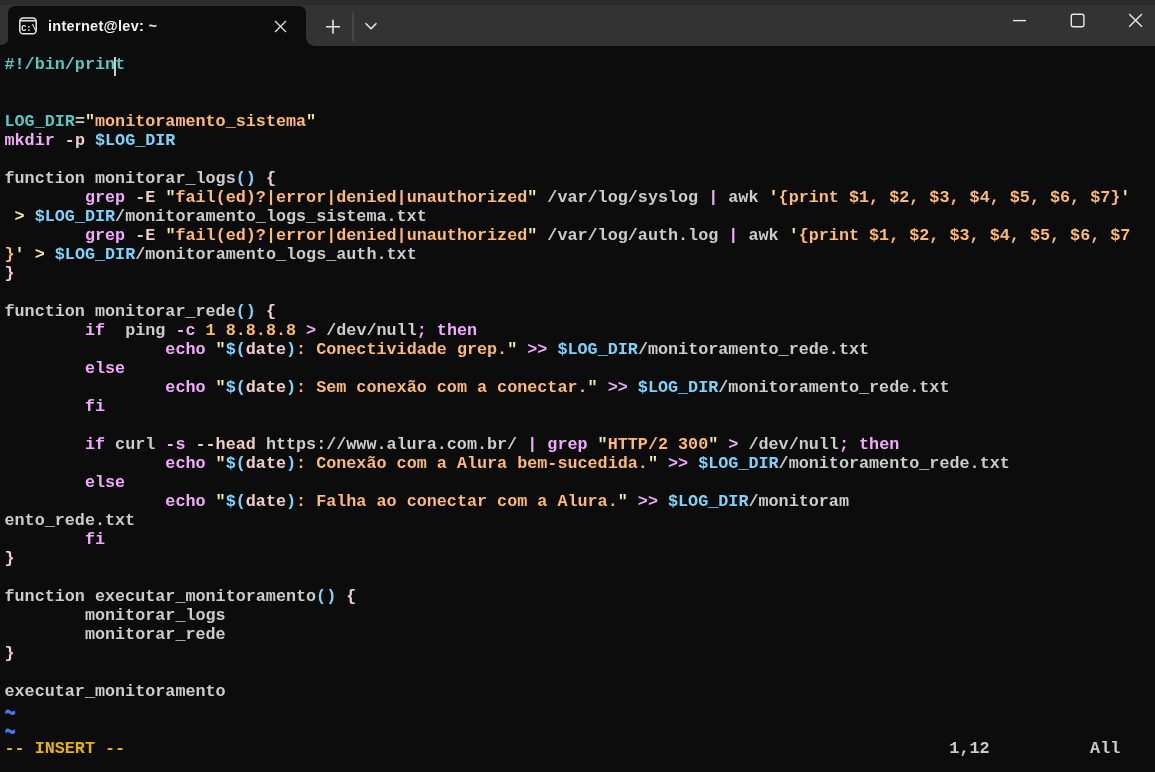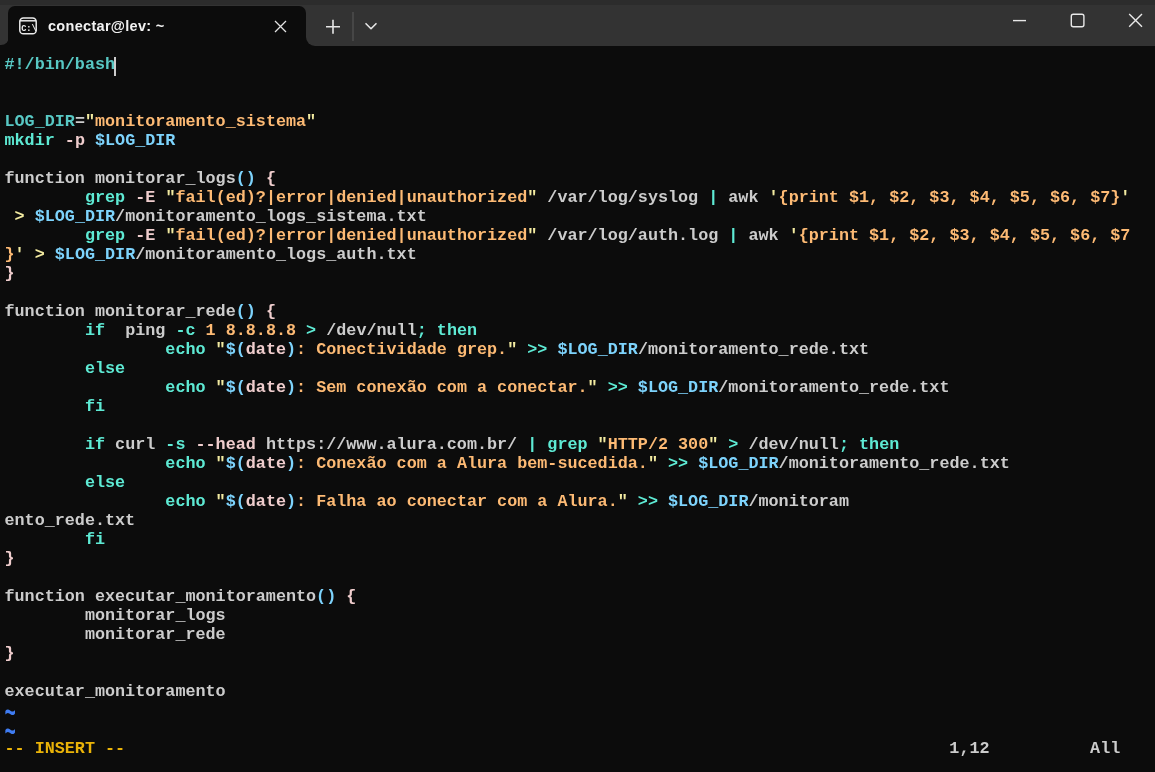--- a/index.html
+++ b/index.html
@@ -1,20 +1,20 @@
 <!DOCTYPE html>
 <html><head><meta charset="utf-8"><style>
 html,body{margin:0;padding:0;width:1155px;height:772px;background:#000;overflow:hidden}
 #win{position:absolute;left:0;top:0;width:1155px;height:772px;background:#0c0c0c;overflow:hidden}
 #bar{position:absolute;left:0;top:0;width:306px;height:14px;background:#333333}#barleft{position:absolute;left:0;top:0;width:9px;height:45px;background:#333333;border-bottom-right-radius:8px}#topshade{position:absolute;left:0;top:0;width:1155px;height:5px;background:rgba(10,10,10,.16)}
 #panel{position:absolute;left:306px;top:0;width:849px;height:46px;background:#333333;border-bottom-left-radius:9px}
 #tab{position:absolute;left:8px;top:6px;width:298px;height:40px;background:#0c0c0c;border-radius:7px 7px 0 0}
 #tabtitle{position:absolute;left:48px;top:19px;font:600 14.5px/15px "Liberation Sans",sans-serif;color:#f2f2f2;letter-spacing:.3px}
 #term{position:absolute;left:4.5px;top:55px;margin:0;font:700 16.75px/19px "Liberation Mono",monospace;color:#cccccc;white-space:pre}
-#term .y{color:#5eead4}#term .q{color:#f3eba1}#term .m{color:#fdba74}#term .c{color:#7dd3fc}#term .t{color:#58c8c4}
+#term .y{color:#f0abfc}#term .q{color:#f3eba1}#term .m{color:#fdba74}#term .c{color:#7dd3fc}#term .t{color:#58c8c4}
 #term .w{color:#f3eba1}#term .p{color:#efcdcd}#term .r{color:#efcdcd}#term .b{color:#3f7cf2;font-size:19px;display:inline-block;transform:translateY(4.7px) scaleY(1.75)}
 #term .i{color:#eab308}
 #cursor{position:absolute;left:114.3px;top:56.5px;width:2px;height:19px;background:#cccccc}
 svg{position:absolute;left:0;top:0}
 </style></head><body>
 <div id="win">
 <div id="bar"></div>
     <div id="barleft"></div>
     <div id="panel"></div>
     <div id="topshade"></div>
@@ -32,22 +32,22 @@
     <path d="M326 26.8 L340 26.8 M333 19.8 L333 33.8"></path>
     <path d="M366 23.7 L371 28.7 L376 23.7" stroke-linecap="round" stroke-linejoin="round"></path>
   </g>
   <line x1="353" y1="12" x2="353" y2="41" stroke="#5a5a5a" stroke-width="1"></line>
   <g stroke="#e8e8e8" fill="none" stroke-width="1.4">
     <line x1="1013" y1="20.6" x2="1026" y2="20.6"></line>
     <rect x="1071.3" y="14.2" width="12.6" height="12.6" rx="2"></rect>
     <path d="M1129.2 14 L1142 26.8 M1142 14 L1129.2 26.8"></path>
   </g>
 </svg>
-<div id="tabtitle">conectar@lev: ~</div>
-<pre id="term"><span class="t">#!/bin/bash</span>
+<div id="tabtitle">internet@lev: ~</div>
+<pre id="term"><span class="t">#!/bin/print</span>
 
 
 <span class="t">LOG_DIR</span>=<span class="w">"</span><span class="m">monitoramento_sistema</span><span class="w">"</span>
 <span class="y">mkdir</span> <span class="r">-p</span> <span class="c">$LOG_DIR</span>
 
 function monitorar_logs<span class="c">()</span> <span class="p">{</span>
         <span class="y">grep</span> <span class="r">-E</span> <span class="w">"</span><span class="m">fail(ed)?|error|denied|unauthorized</span><span class="w">"</span> /var/log/syslog <span class="y">|</span> awk <span class="q">'</span><span class="m">{print $1, $2, $3, $4, $5, $6, $7}</span><span class="q">'</span>
  <span class="q">&gt;</span> <span class="c">$LOG_DIR</span>/monitoramento_logs_sistema.txt
         <span class="y">grep</span> <span class="r">-E</span> <span class="w">"</span><span class="m">fail(ed)?|error|denied|unauthorized</span><span class="w">"</span> /var/log/auth.log <span class="y">|</span> awk <span class="q">'</span><span class="m">{print $1, $2, $3, $4, $5, $6, $7</span>
 <span class="m">}</span><span class="q">'</span> <span class="q">&gt;</span> <span class="c">$LOG_DIR</span>/monitoramento_logs_auth.txt

